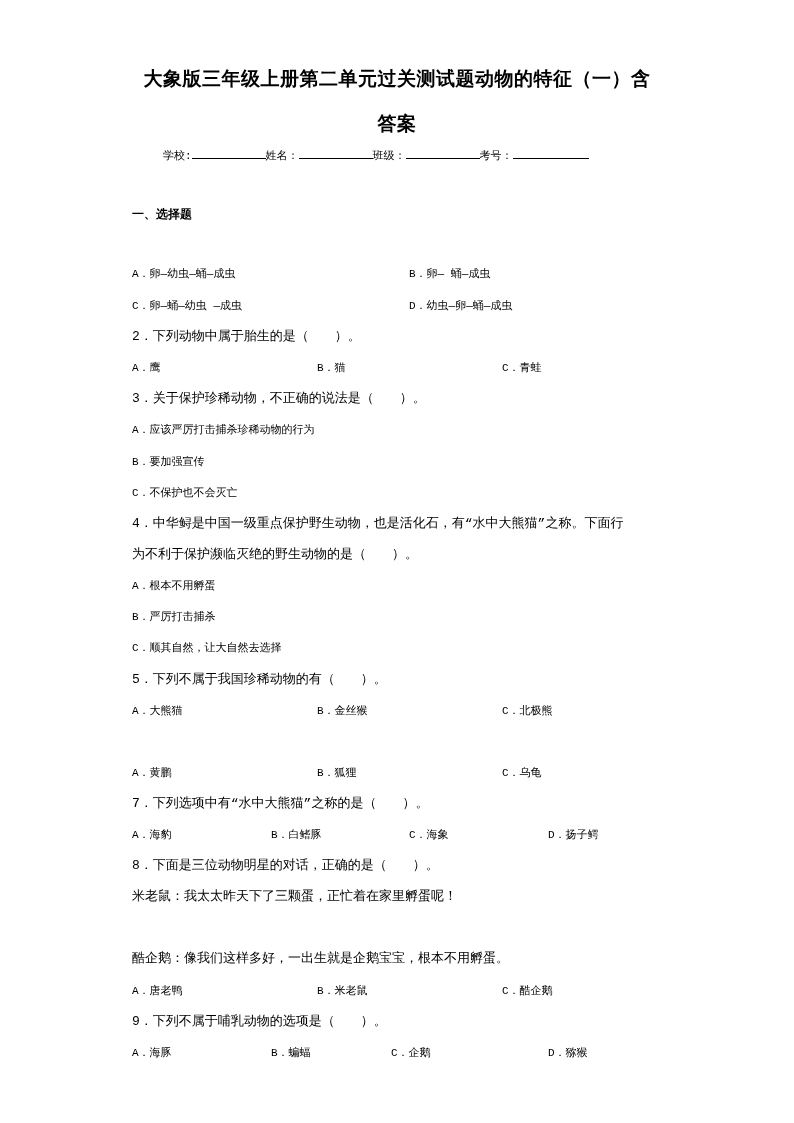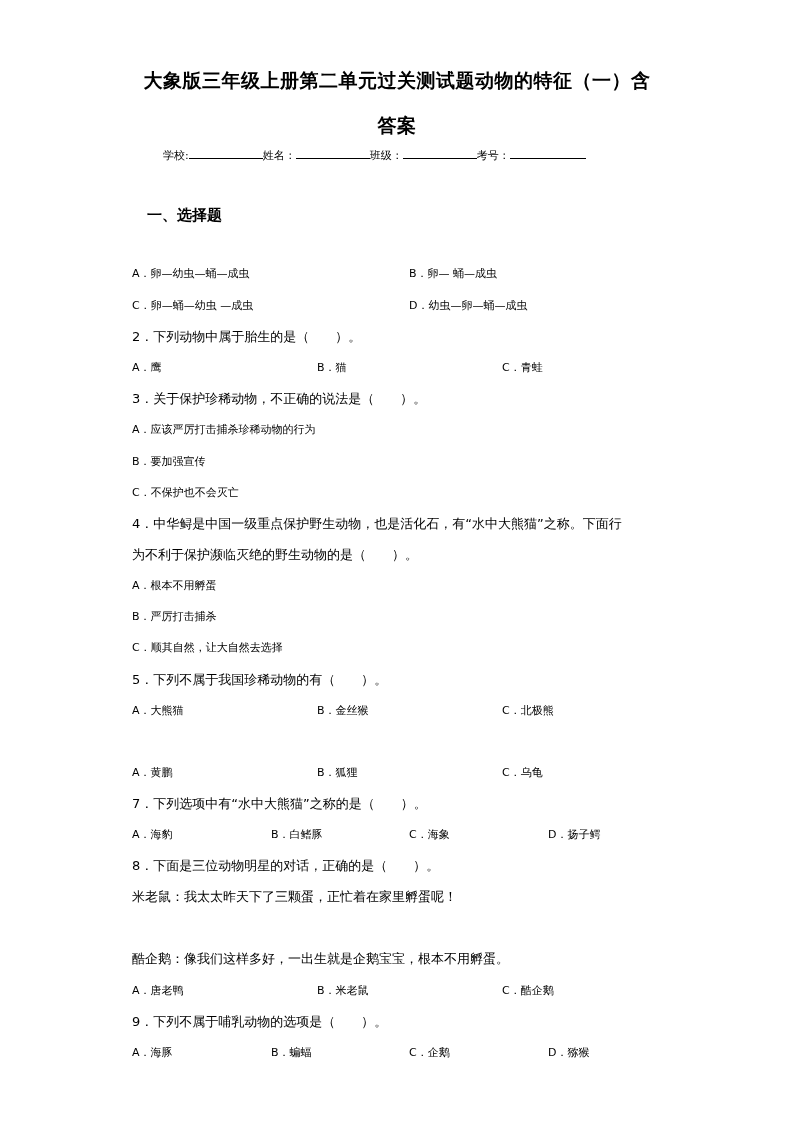--- a/index.html
+++ b/index.html
@@ -1,39 +1,39 @@
 <!DOCTYPE html>
 <html><head>
 <meta charset="utf-8">
 <style>
   html, body { margin: 0; padding: 0; background: #ffffff; }
   body {
     width: 794px; height: 1123px; position: relative; overflow: hidden;
     font-family: "DejaVu Sans", "Liberation Sans", sans-serif;
     color: #000000;
   }
-  .page { position: absolute; left: 0; top: 0; width: 718px; height: 1123px; }
+  .page { position: absolute; left: 0; top: 0; width: 718px; height: 1123px; font-family: Liberation Mono, monospace; }
   .title {
     position: absolute; left: 0; width: 794px; text-align: center;
     font-weight: bold; font-size: 19px; letter-spacing: 0.5px; line-height: 24px;
   }
   .title1 { top: 68px; }
   .title2 { top: 113px; }
   .info {
     position: absolute; top: 144px; left: 163px; font-size: 11px; line-height: 18px;
     white-space: nowrap;
   }
   .info .lbl { display: inline-block; }
   .info .blank {
     display: inline-block; border-bottom: 1px solid #000; height: 14px; vertical-align: baseline;
   }
   .line {
     position: absolute; left: 132px; font-size: 13px; line-height: 18px; white-space: nowrap;
   }
-  .section { font-weight: bold; font-size: 15px; margin-left: 15px; }
+  .section { font-weight: bold; font-size: 12px; }
   .opt { position: absolute; font-size: 11px; line-height: 18px; white-space: nowrap; }
 </style>
 </head>
 <body>
 
 <div class="page">
 
   <div class="title title1">大象版三年级上册第二单元过关测试题动物的特征（一）含</div>
   <div class="title title2">答案</div>
 
@@ -82,16 +82,16 @@
   <div class="line" style="top:857px">8．下面是三位动物明星的对话，正确的是（　　）。</div>
   <div class="line" style="top:888px">米老鼠：我太太昨天下了三颗蛋，正忙着在家里孵蛋呢！</div>
   <div class="line" style="top:950px">酷企鹅：像我们这样多好，一出生就是企鹅宝宝，根本不用孵蛋。</div>
   <div class="opt" style="top:982px;left:132px">A．唐老鸭</div>
   <div class="opt" style="top:982px;left:317px">B．米老鼠</div>
   <div class="opt" style="top:982px;left:502px">C．酷企鹅</div>
 
   <div class="line" style="top:1013px">9．下列不属于哺乳动物的选项是（　　）。</div>
   <div class="opt" style="top:1044px;left:132px">A．海豚</div>
   <div class="opt" style="top:1044px;left:271px">B．蝙蝠</div>
-  <div class="opt" style="top:1044px;left:409px">C．企鹅</div>
+  <div class="opt" style="top:1044px;left:391px">C．企鹅</div>
   <div class="opt" style="top:1044px;left:548px">D．猕猴</div>
 
 </div>
 
 </body></html>

